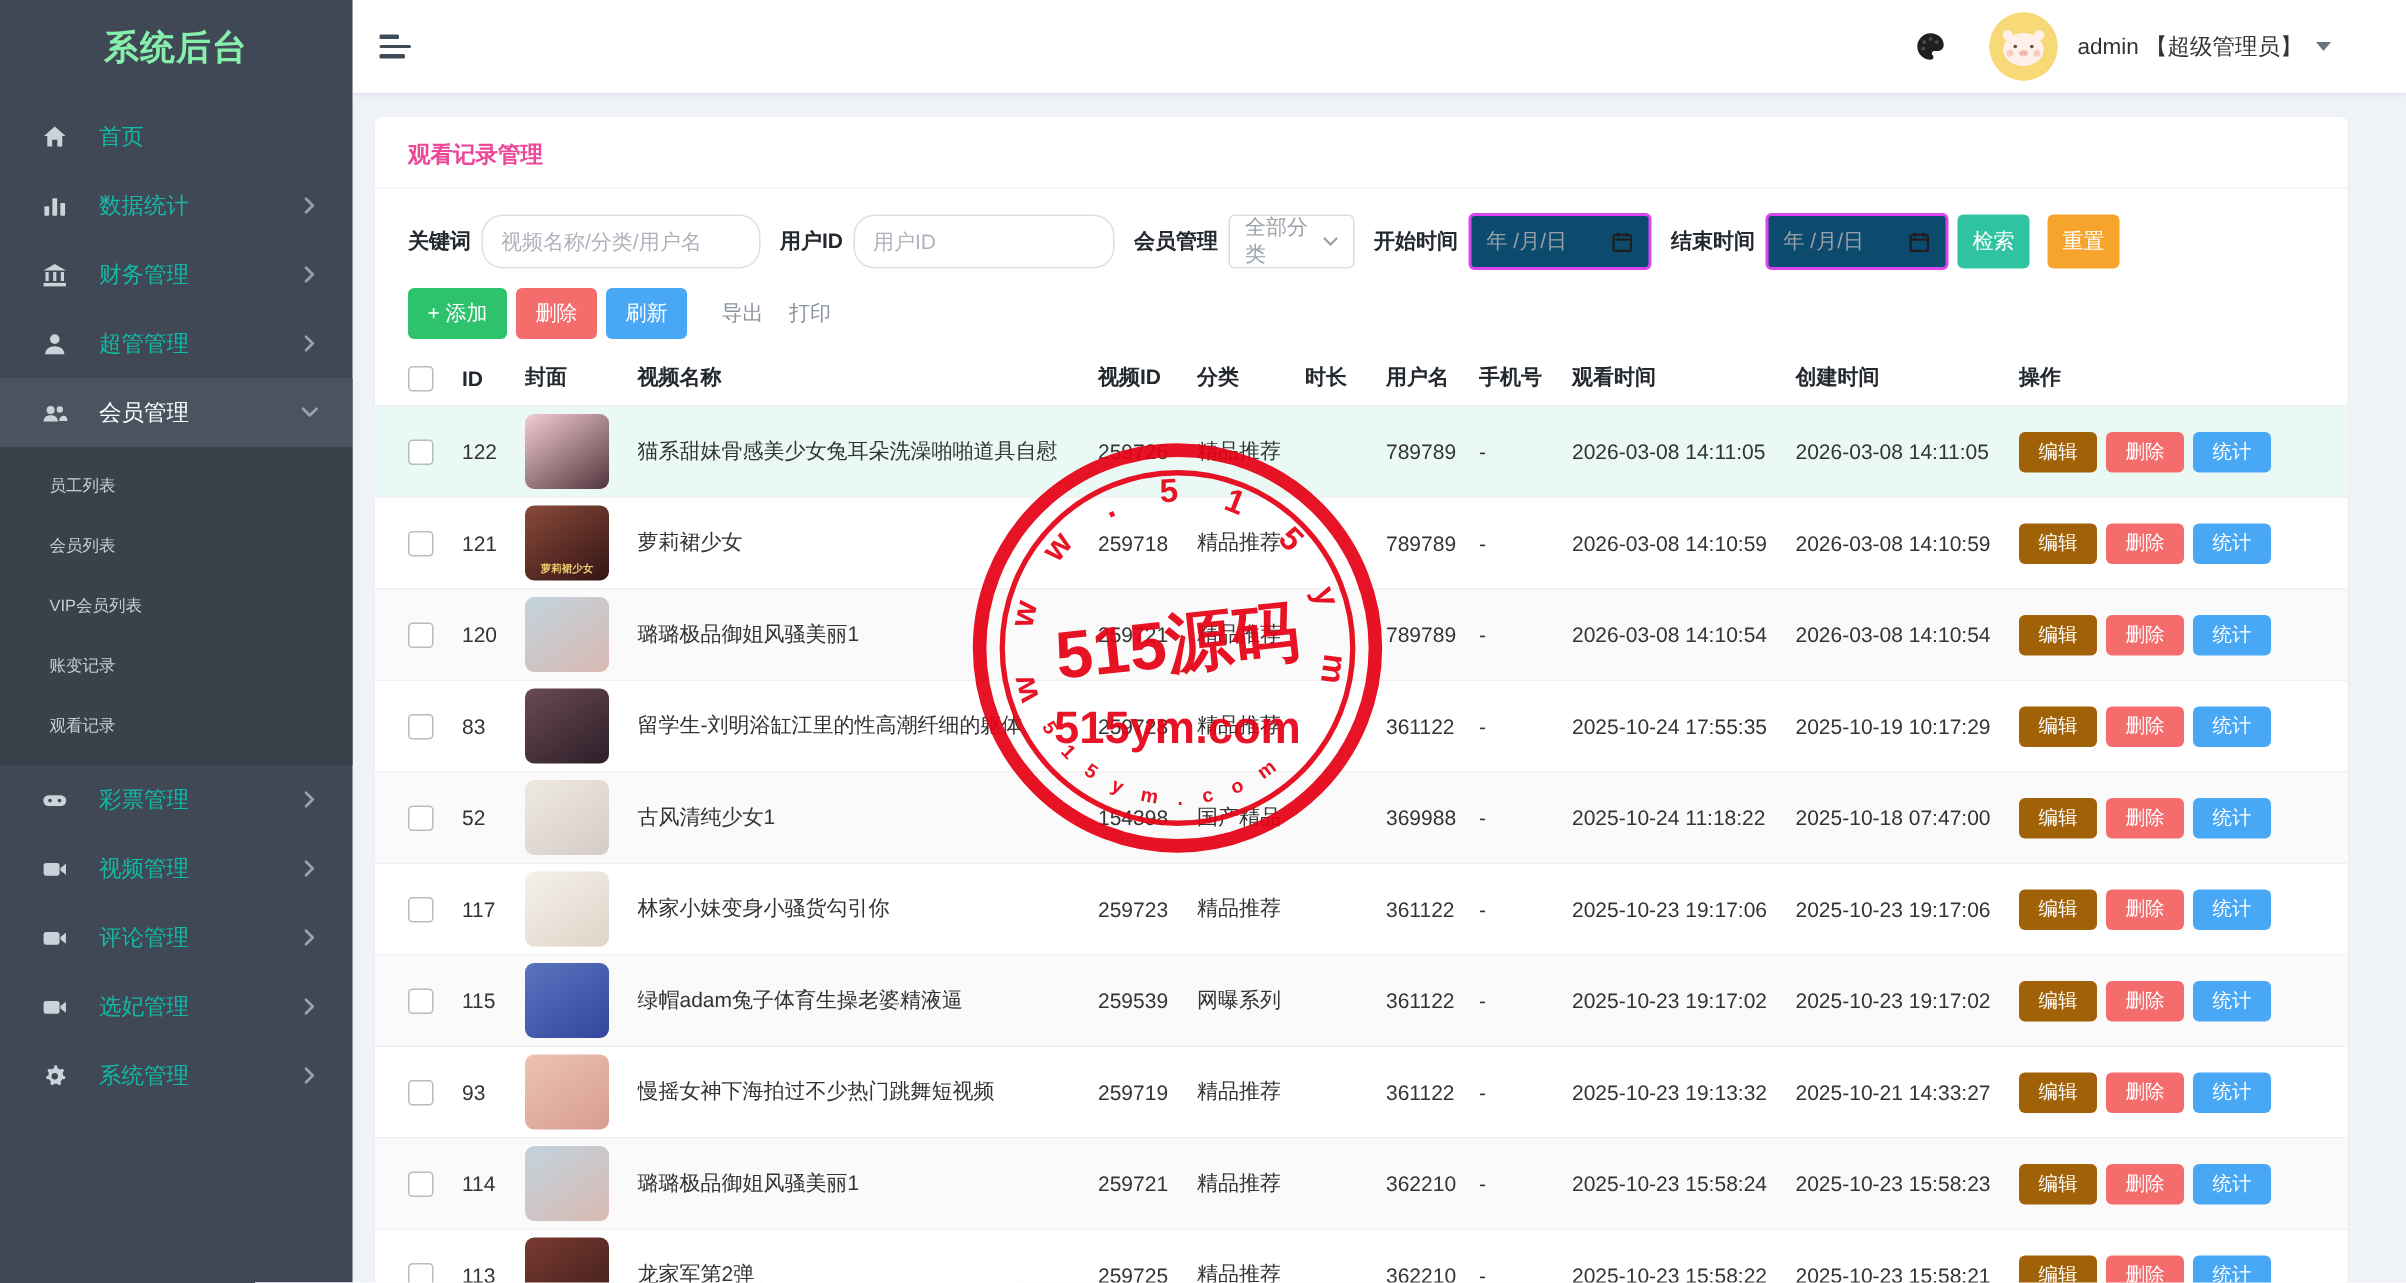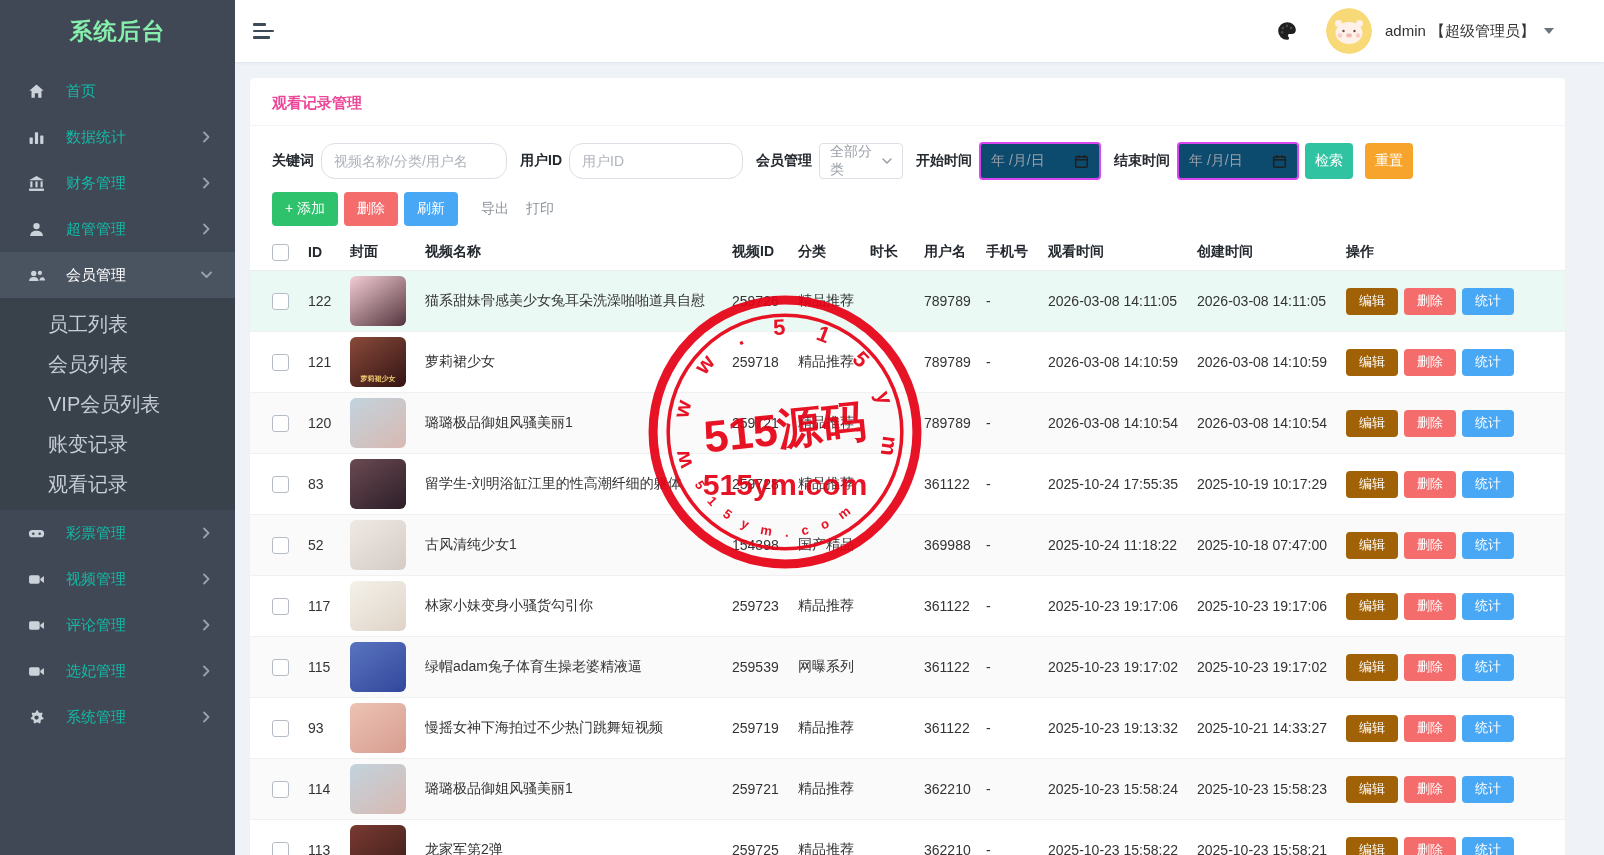--- a/index.html
+++ b/index.html
@@ -12,21 +12,21 @@
   .side-item{position:relative;height:46px;display:flex;align-items:center;padding-left:28px;
              color:#14b8a6;font-size:15px;cursor:pointer}
   .side-item.active{background:#4a5461;color:#fff}
   .side-icon{width:17px;height:17px;display:inline-flex;color:#ccd2da;flex:0 0 17px}
   .side-icon svg{width:100%;height:100%;fill:currentColor}
   .side-label{margin-left:21px;white-space:nowrap}
   .side-arrow{position:absolute;right:24px;display:inline-flex;color:#98a1ac}
   .side-arrow svg{width:9px;height:12px}
   .side-arrow.down svg{transform:rotate(90deg)}
   .side-sub{background:#39414b;padding:6px 0}
-  .side-sub-item{height:40px;line-height:40px;padding-left:48px;color:#c7cdd5;font-size:20px;cursor:pointer;white-space:nowrap}
+  .side-sub-item{height:40px;line-height:40px;padding-left:33px;color:#c7cdd5;font-size:11px;cursor:pointer;white-space:nowrap}
   
   .topbar{position:absolute;left:235px;top:0;width:1369px;height:62px;background:#fff;display:flex;
           align-items:center;box-shadow:0 1px 3px rgba(0,21,41,.07);z-index:5}
   .burger{margin-left:18px;width:22px;cursor:pointer}
   .burger i{display:block;height:2.5px;background:#3d4a57;border-radius:1px;margin:4px 0}
   .burger i:nth-child(1){width:13px}.burger i:nth-child(2){width:21px}.burger i:nth-child(3){width:17px}
   .top-right{margin-left:auto;display:flex;align-items:center;padding-right:50px;cursor:pointer}
   .palette{width:22px;height:22px;display:inline-flex}
   .avatar{width:46px;height:46px;margin-left:28px;border-radius:50%;overflow:hidden;flex:0 0 46px}
   .admin-name{margin-left:13px;font-size:15px;color:#333;white-space:nowrap}

